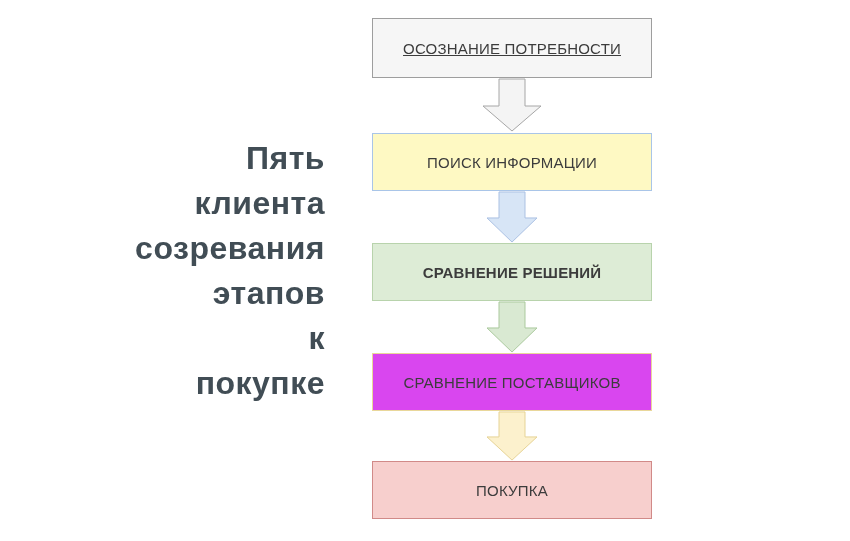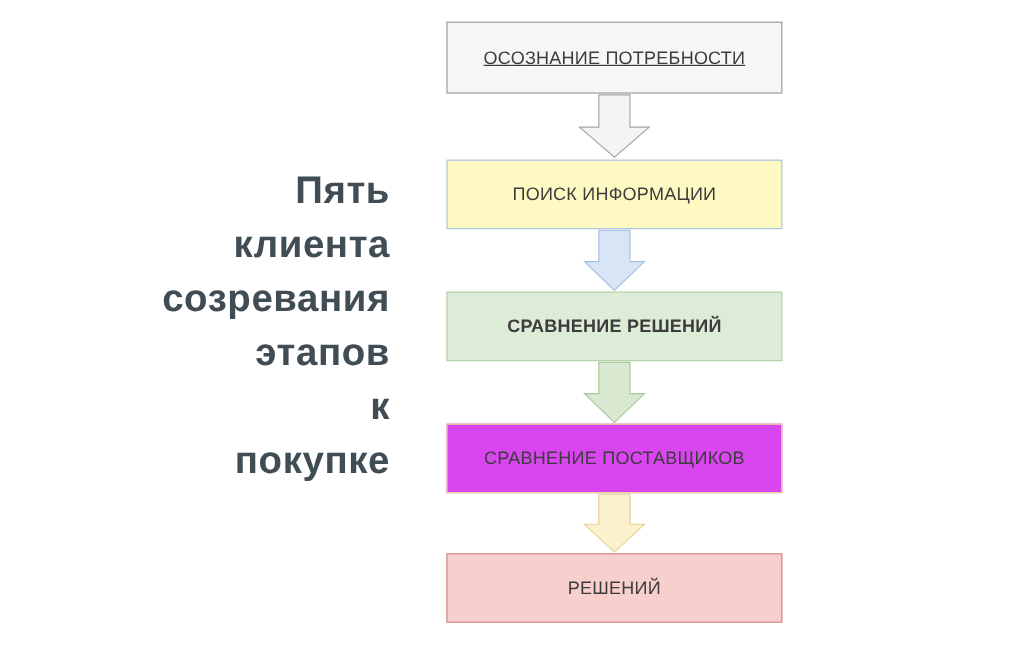--- a/index.html
+++ b/index.html
@@ -105,17 +105,17 @@
       <span>СРАВНЕНИЕ ПОСТАВЩИКОВ</span>
     </div>
 
     <div class="arrow-wrap" style="top:393px; height:50px;">
       <svg viewBox="0 0 60 54" preserveAspectRatio="none">
         <polygon stroke-width="1" stroke-linejoin="miter" points="17,1 43,1 43,28 55,28 30,53 5,28 17,28" fill="#fcf1cd" stroke="#e5d193"></polygon>
       </svg>
     </div>
 
     <div class="stage-box" style="top: 443px; height: 56px; background: rgb(247, 207, 205); border-color: rgb(209, 138, 136); color: rgb(60, 60, 60);">
-      <span>РЕШЕНИЙ</span>
+      <span>ПОКУПКА</span>
     </div>
 
   </div>
 </div>
 
 </body></html>

